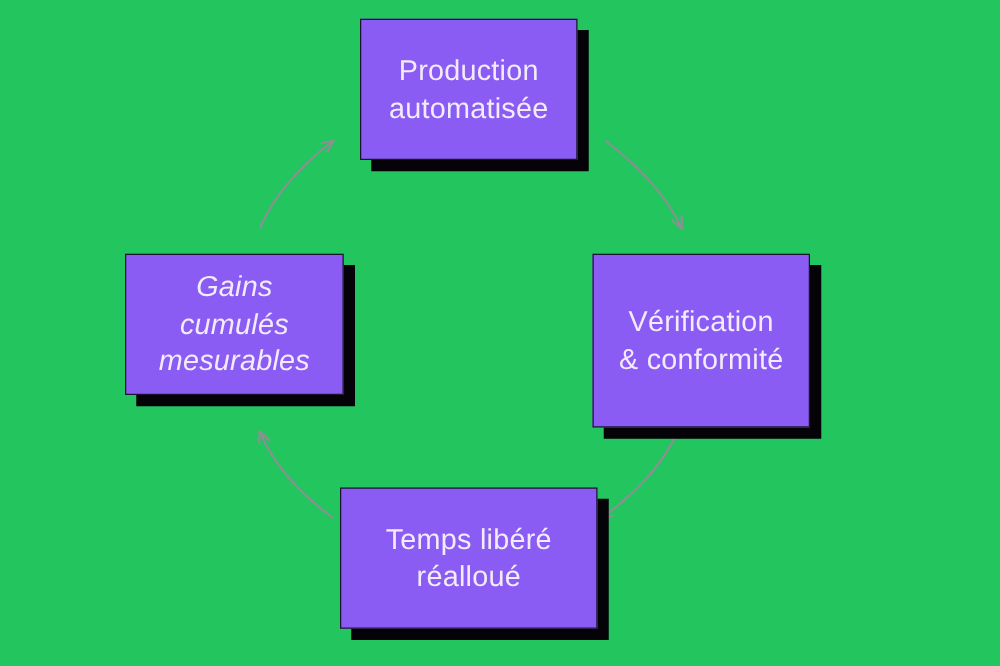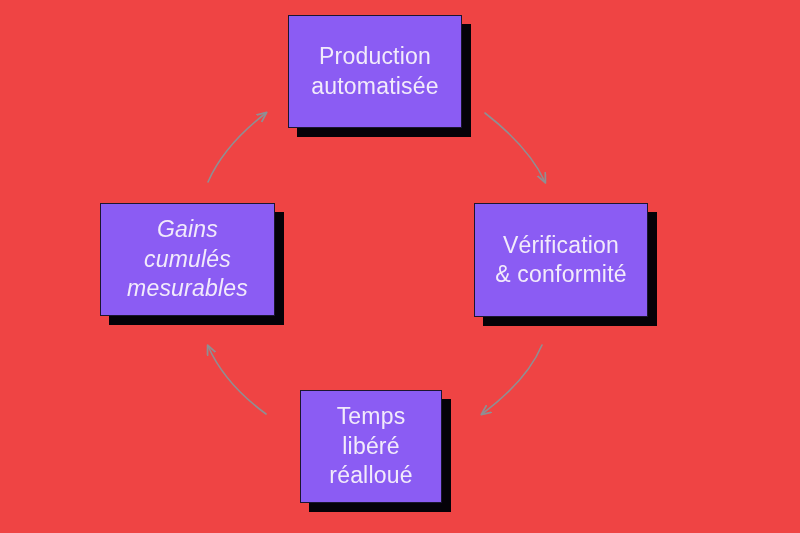--- a/index.html
+++ b/index.html
@@ -7,21 +7,21 @@
     padding: 0;
     background: #ffffff;
   }
   body {
     font-family: "Liberation Sans", sans-serif;
   }
   #canvas {
     position: relative;
     width: 800px;
     height: 533px;
-    background: #ef4444;
+    background: #22c55e;
     overflow: hidden;
   }
   .cycle-svg {
     position: absolute;
     left: 0;
     top: 0;
     width: 800px;
     height: 533px;
     pointer-events: none;
   }
@@ -39,22 +39,22 @@
   .node-label {
     color: #f2ebfb;
     font-size: 23px;
     line-height: 1.28;
     font-weight: 400;
     letter-spacing: 0.2px;
     white-space: pre-line;
     padding: 0 8px;
   }
   #node-top    { left: 288px; top: 15px;  width: 174px; height: 113px; }
-  #node-right  { left: 474px; top: 203px; width: 174px; height: 114px; }
-  #node-bottom { left: 300px; top: 390px; width: 142px; height: 113px; align-items: center; }
+  #node-right  { left: 474px; top: 203px; width: 174px; height: 139px; }
+  #node-bottom { left: 272px; top: 390px; width: 206px; height: 113px; align-items: center; }
   #node-left   { left: 100px; top: 203px; width: 175px; height: 113px; font-style: italic; }
 </style>
 </head>
 <body>
 
 <div id="canvas">
 
   <svg class="cycle-svg" viewBox="0 0 800 533" xmlns="http://www.w3.org/2000/svg">
     <defs>
       <marker id="arrowhead" markerWidth="7" markerHeight="7" refX="5.6" refY="3" orient="auto" markerUnits="strokeWidth">

